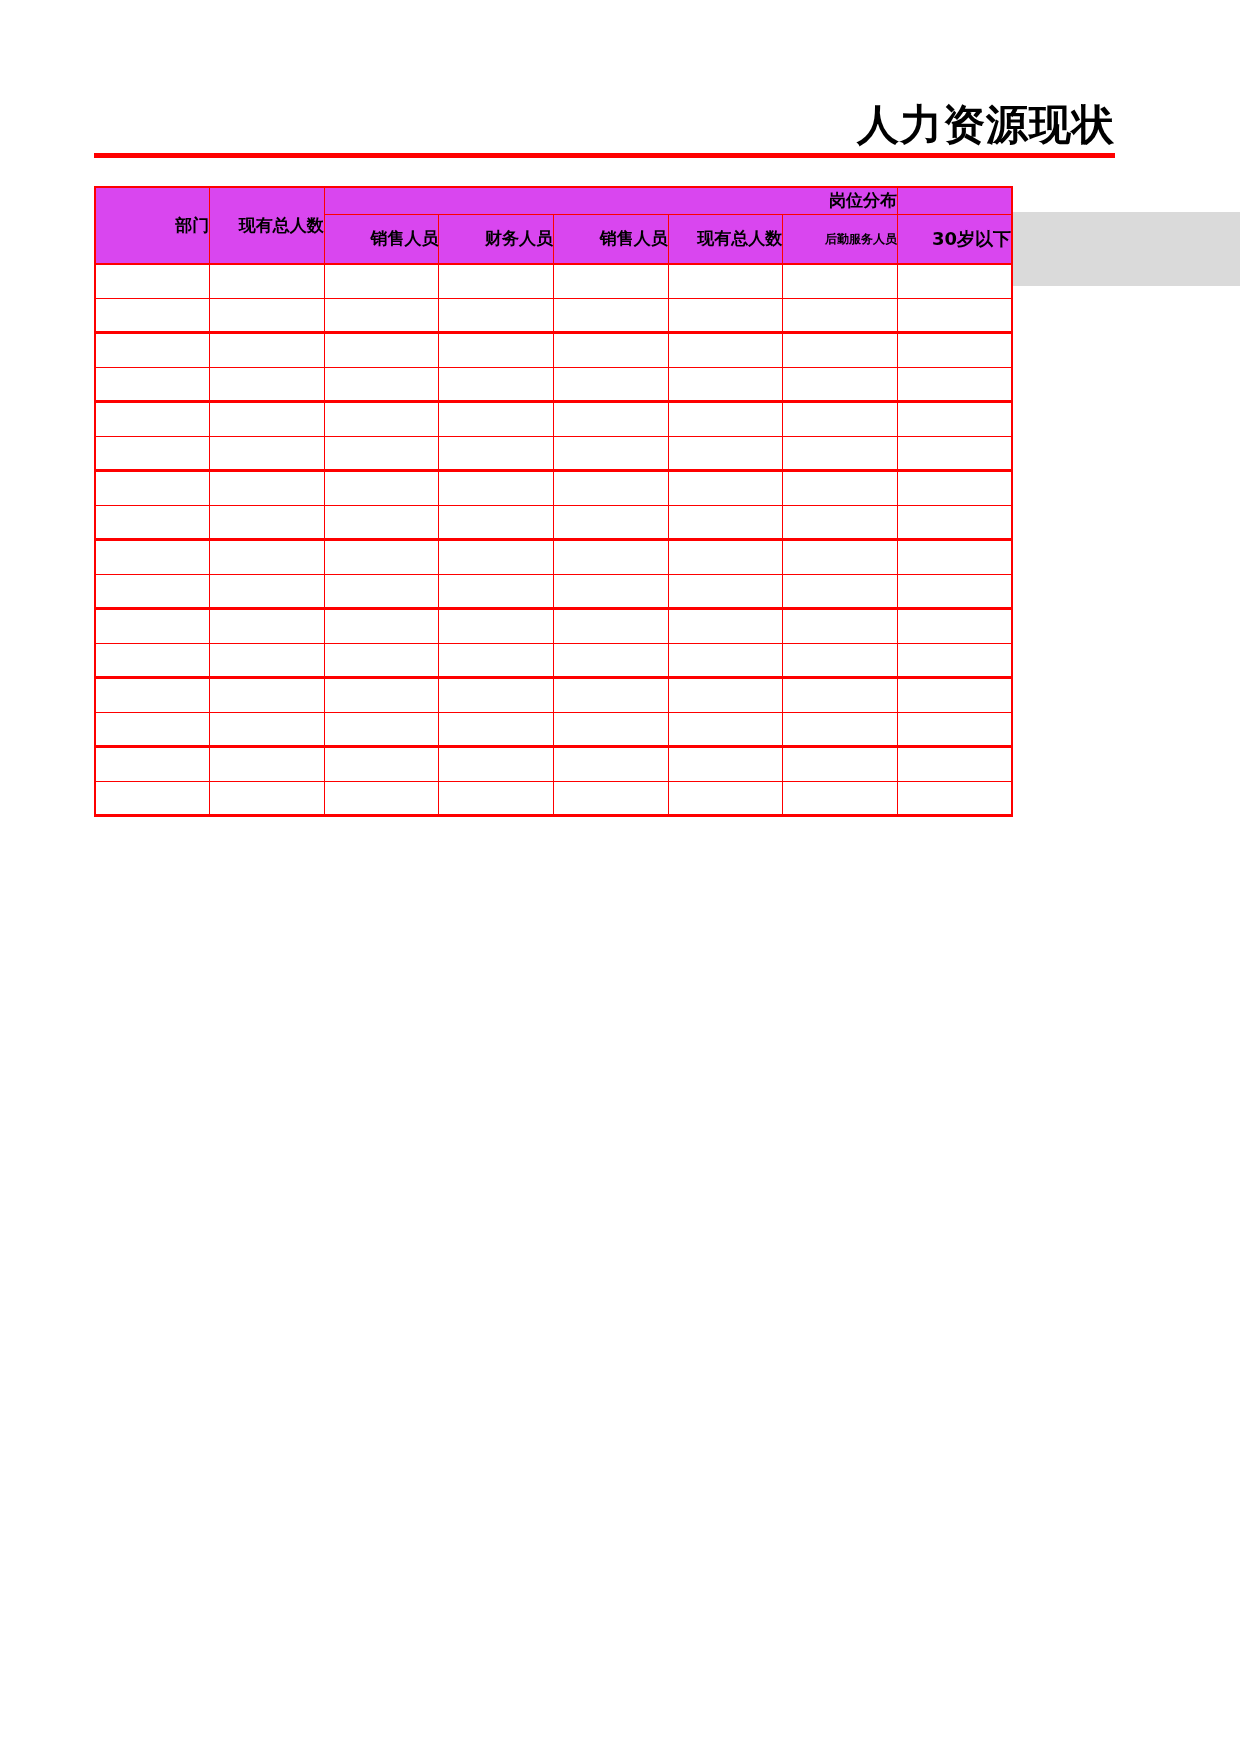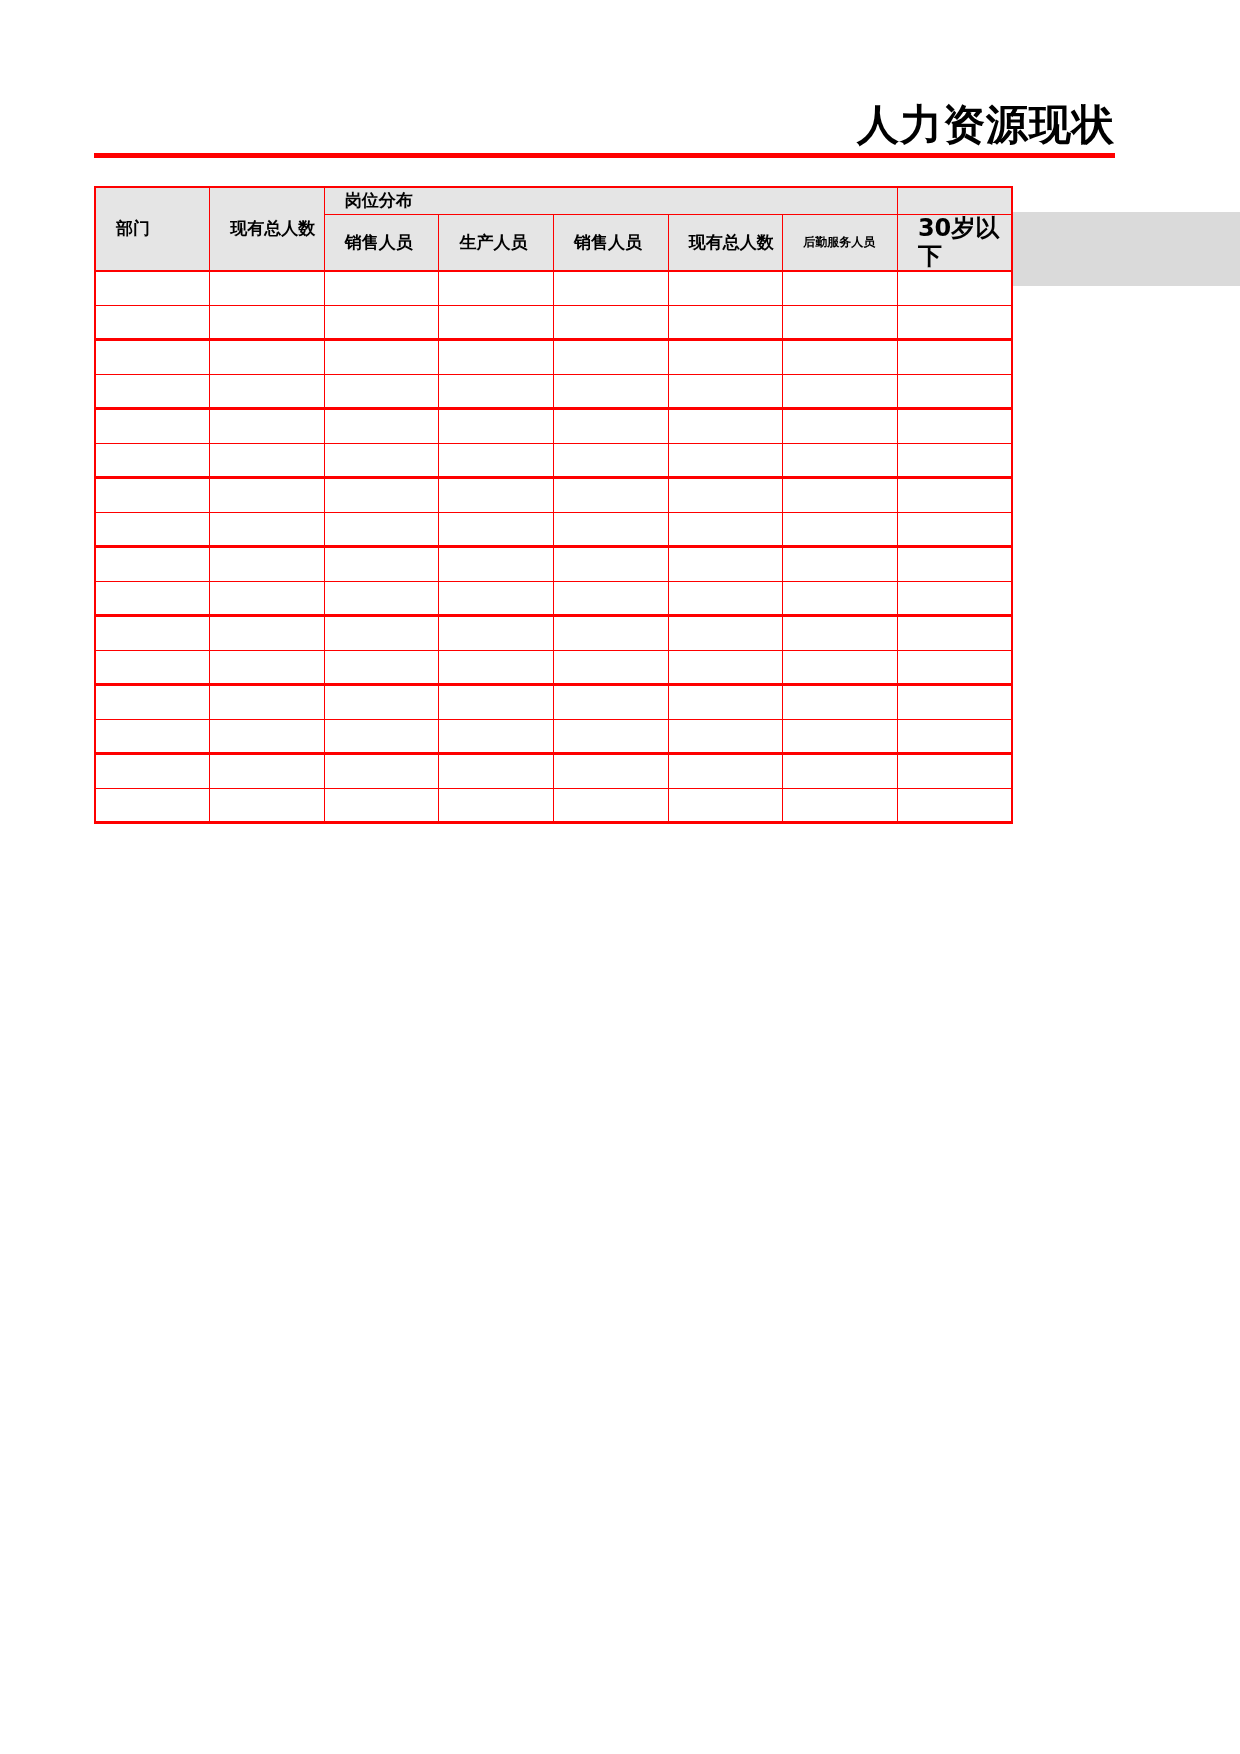--- a/index.html
+++ b/index.html
@@ -76,28 +76,27 @@
   }
   table.hr-table th,
   table.hr-table td {
     border: 1px solid #fe0000;
     padding: 0;
     margin: 0;
   }
 
   
   table.hr-table th {
-    background: #e5e5e5;
+    background: #d946ef;
     color: #000000;
-    text-align: left;
+    text-align: right;
     vertical-align: middle;
     font-weight: bold;
     font-size: 17px;
     line-height: 1.15;
-    padding-left: 20px;
   }
   th.group-head {
     font-weight: normal;
     font-size: 17px;
     height: 26px;
   }
   th.blank-head {
     height: 26px;
   }
   th.tall-head {
@@ -108,21 +107,21 @@
   th.sub-head {
     height: 48px;
     font-size: 18px;
     font-weight: bold;
   }
   th.sub-head.two-line {
     font-size: 12px;
     line-height: 1.08;
   }
   th.sub-head.latin {
-    font-size: 24px;
+    font-size: 18px;
     font-weight: bold;
   }
 
   
   table.hr-table td.cell {
     height: 32.5px;
     background: #ffffff;
   }
   
   tr.pair-end > td.cell {
@@ -163,21 +162,21 @@
     <table class="hr-table">
       <thead>
         <tr>
           <th class="tall-head bold-left" rowspan="2">部门</th>
           <th class="tall-head" rowspan="2">现有总人数</th>
           <th class="group-head" colspan="5">岗位分布</th>
           <th class="blank-head bold-right"></th>
         </tr>
         <tr>
           <th class="sub-head">销售人员</th>
-          <th class="sub-head">生产人员</th>
+          <th class="sub-head">财务人员</th>
           <th class="sub-head">销售人员</th>
           <th class="sub-head">现有总人数</th>
           <th class="sub-head two-line">后勤服务人员</th>
           <th class="sub-head latin bold-right">30岁以下</th>
         </tr>
       </thead>
       <tbody>
           <tr class="first-body pair-start">
             <td class="cell bold-left"></td>
             <td class="cell"></td>

